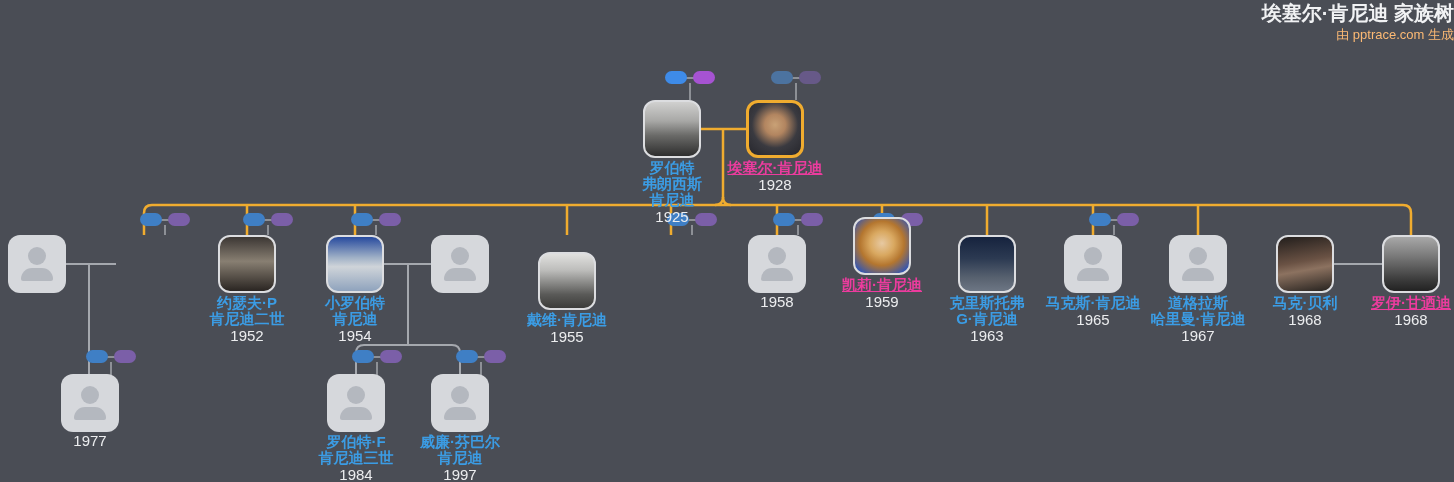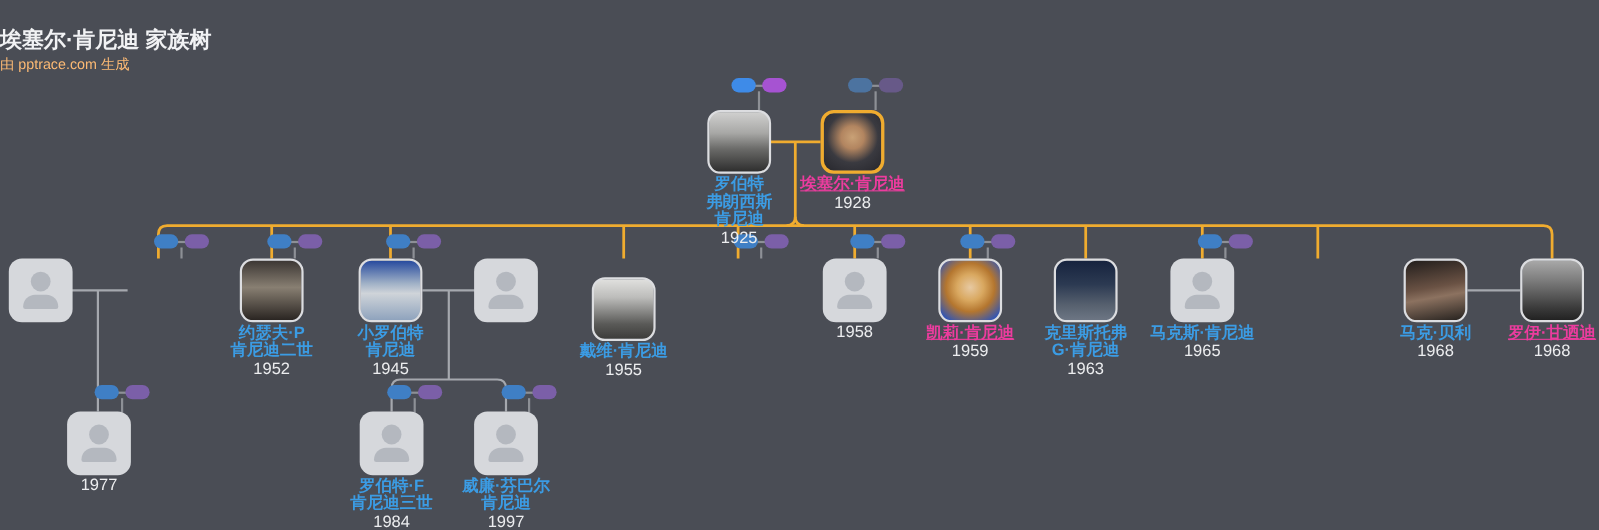--- a/index.html
+++ b/index.html
@@ -2,21 +2,21 @@
 <html><head>
 <meta charset="utf-8">
 <style>
   html,body{margin:0;padding:0;background:#3c3e45;}
   #stage{
     position:relative;width:1454px;height:482px;overflow:hidden;
     background:#4A4D55;
     font-family:"Liberation Sans","DejaVu Sans",sans-serif;
   }
   
-  .hdr{position:absolute;left:0;top:24px;width:100%;text-align:left;z-index:4;}
+  .hdr{position:absolute;left:0;top:0;width:100%;text-align:right;z-index:4;}
   .title{font-size:20px;font-weight:700;color:#F1F2F4;line-height:26px;}
   .subtitle{font-size:13px;color:#fdba74;line-height:18px;}
   
   svg.lines{position:absolute;left:0;top:0;z-index:0;}
   
   .pills{position:absolute;width:50px;height:24px;z-index:1;}
   .pill{position:absolute;top:0;width:22px;height:13px;border-radius:7px;}
   .pill.b{left:0;background:#3F7FC5;}
   .pill.p{left:28px;background:#7B5FA8;}
   .pills.bright .pill.b{background:#3E8BE8;}
@@ -177,58 +177,67 @@
   <div class="node" style="left:192px;top:235px">
     <div class="photo p-joseph"></div>
     <div class="pname male">约瑟夫·P
 肯尼迪二世</div>
     <div class="pyear">1952</div>
   </div>
   <div class="node" style="left:300px;top:235px">
     <div class="photo p-rfkjr"></div>
     <div class="pname male">小罗伯特
 肯尼迪</div>
-    <div class="pyear">1945</div>
+    <div class="pyear">1954</div>
   </div>
   <div class="node" style="left:405px;top:235px">
     <div class="ph">
         <div class="ph-head"></div>
         <div class="ph-body"></div>
       </div>
   </div>
   <div class="node" style="left:512px;top:252px">
     <div class="photo p-david"></div>
     <div class="pname male">戴维·肯尼迪</div>
     <div class="pyear">1955</div>
   </div>
   <div class="node" style="left:722px;top:235px">
     <div class="ph">
         <div class="ph-head"></div>
         <div class="ph-body"></div>
       </div>
     <div class="pyear">1958</div>
   </div>
-  <div class="node" style="left:827px;top:235px">
+  <div class="node" style="left:827px;top:217px">
     <div class="photo p-kerry"></div>
     <div class="pname female">凯莉·肯尼迪</div>
     <div class="pyear">1959</div>
   </div>
   <div class="node" style="left:932px;top:235px">
     <div class="photo p-chris"></div>
     <div class="pname male">克里斯托弗
 G·肯尼迪</div>
     <div class="pyear">1963</div>
   </div>
   <div class="node" style="left:1038px;top:235px">
     <div class="ph">
         <div class="ph-head"></div>
         <div class="ph-body"></div>
       </div>
     <div class="pname male">马克斯·肯尼迪</div>
     <div class="pyear">1965</div>
+  </div>
+  <div class="node" style="left:1143px;top:235px">
+    <div class="ph">
+        <div class="ph-head"></div>
+        <div class="ph-body"></div>
+      </div>
+    <div class="pname male">道格拉斯
+哈里曼·肯尼迪</div>
+    <div class="pyear">1967</div>
   </div>
   <div class="node" style="left:1250px;top:235px">
     <div class="photo p-mark"></div>
     <div class="pname male">马克·贝利</div>
     <div class="pyear">1968</div>
   </div>
   <div class="node" style="left:1356px;top:235px">
     <div class="photo p-rory"></div>
     <div class="pname female">罗伊·甘迺迪</div>
     <div class="pyear">1968</div>

